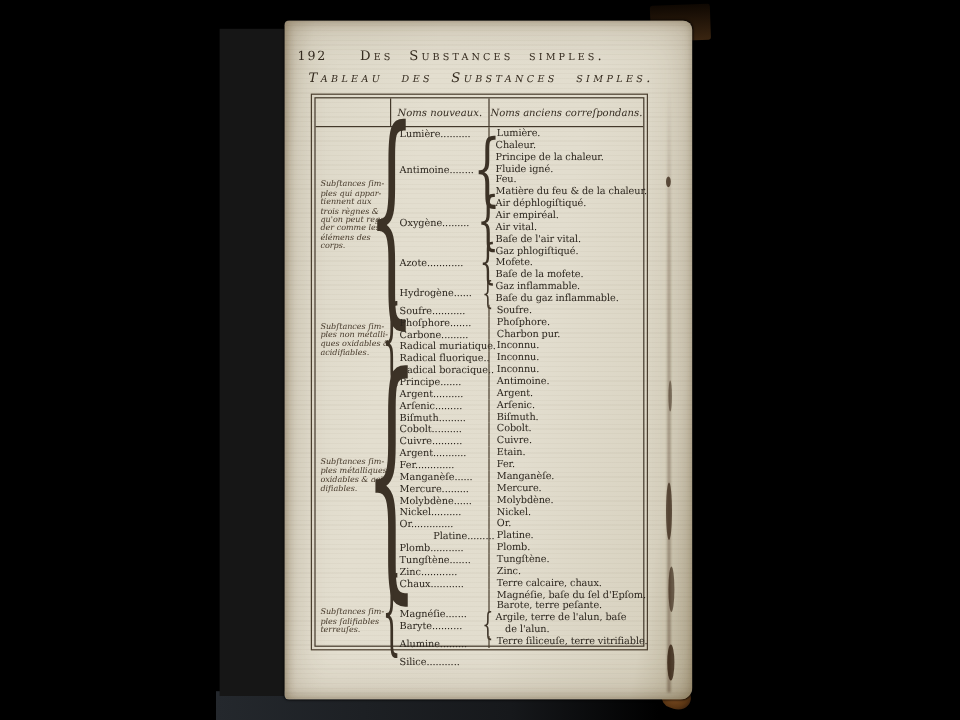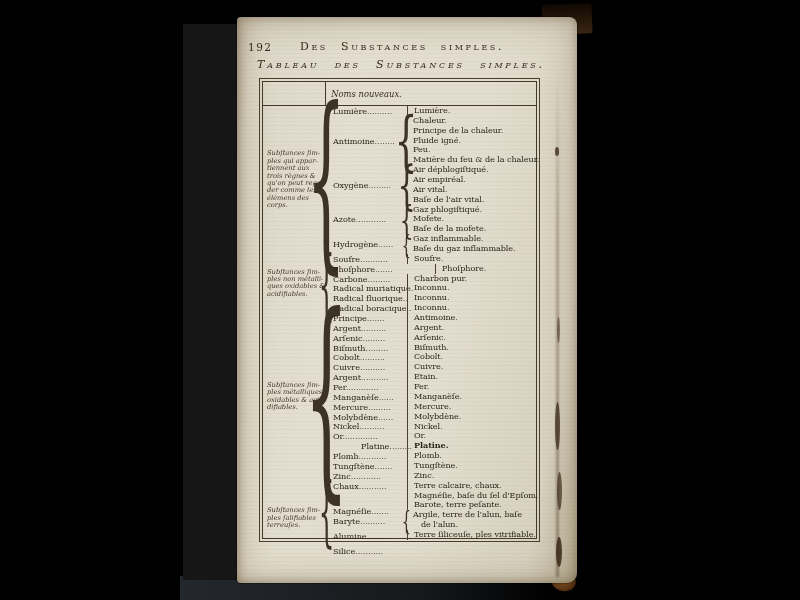--- a/index.html
+++ b/index.html
@@ -82,20 +82,21 @@
     <div class="spot" style="left:319px;top:520px;width:6px;height:30px;opacity:.75"></div>
 
     <div class="page-num">192</div>
     <div class="running-head">Des Substances simples.</div>
     <div class="tableau-title">Tableau des Substances simples.</div>
 
     <div class="sheet-table">
       <div class="thead">
         <div class="hcell a"></div>
         <div class="hcell b">Noms nouveaux.</div>
+        <div class="hcell c">Noms anciens correſpondans.</div>
       </div>
       <div class="tbody" id="tbody">
           <div class="section" style="height: 147.9px;">
             <div class="mcell">
               <div class="mline">Subſtances ſim-</div>
               <div class="mline">ples qui appar-</div>
               <div class="mline">tiennent aux</div>
               <div class="mline">trois règnes &amp;</div>
               <div class="mline">qu'on peut regar-</div>
               <div class="mline">der comme les</div>
@@ -189,21 +190,21 @@
                 <span>Radical fluorique..</span>
               </div>
               <div class="ngroup" style="height: 9.86px;">
                 <span>Radical boracique..</span>
               </div>
             </div>
             <div class="ccell">
               <div class="cgroup single" style="height: 9.86px;">
                 <div class="oline">Soufre.</div>
               </div>
-              <div class="cgroup single" style="height: 9.86px; margin-left: 28px;">
+              <div class="cgroup single" style="height: 9.86px;">
                 <div class="oline">Phoſphore.</div>
               </div>
               <div class="cgroup single" style="height: 9.86px;">
                 <div class="oline">Charbon pur.</div>
               </div>
               <div class="cgroup single" style="height: 9.86px;">
                 <div class="oline">Inconnu.</div>
               </div>
               <div class="cgroup single" style="height: 9.86px;">
                 <div class="oline">Inconnu.</div>
@@ -309,21 +310,21 @@
               </div>
               <div class="cgroup single" style="height: 9.86px;">
                 <div class="oline">Molybdène.</div>
               </div>
               <div class="cgroup single" style="height: 9.86px;">
                 <div class="oline">Nickel.</div>
               </div>
               <div class="cgroup single" style="height: 9.86px;">
                 <div class="oline">Or.</div>
               </div>
-              <div class="cgroup single" style="height: 9.86px; font-weight: bold;">
+              <div class="cgroup single" style="height: 9.86px;">
                 <div class="oline">Platine.</div>
               </div>
               <div class="cgroup single" style="height: 9.86px;">
                 <div class="oline">Plomb.</div>
               </div>
               <div class="cgroup single" style="height: 9.86px;">
                 <div class="oline">Tungſtène.</div>
               </div>
               <div class="cgroup single" style="height: 9.86px;">
                 <div class="oline">Zinc.</div>
@@ -367,20 +368,20 @@
                 <div class="oline">Barote, terre peſante.</div>
               </div>
               <div class="cgroup braced" style="height: 19.72px;">
                 <div class="gbrace">
                   <span style="font-size: 26.4248px;">{</span>
                 </div>
                 <div class="oline">Argile, terre de l'alun, baſe</div>
                 <div class="oline">  de l'alun.</div>
               </div>
               <div class="cgroup single" style="height: 9.86px;">
-                <div class="oline">Terre ſiliceuſe, ples vitrifiable.</div>
+                <div class="oline">Terre ſiliceuſe, terre vitrifiable.</div>
               </div>
             </div>
           </div>
         </div>
     </div>
   </div>
 </div>
 
 </body></html>

